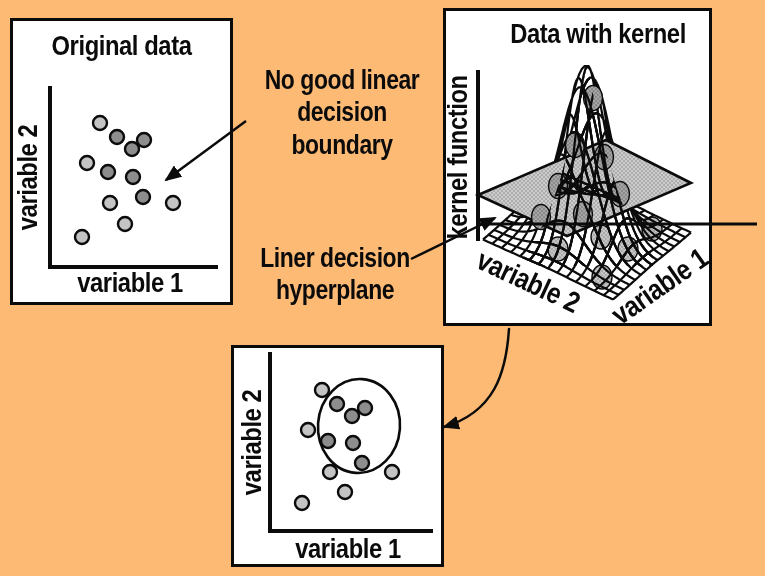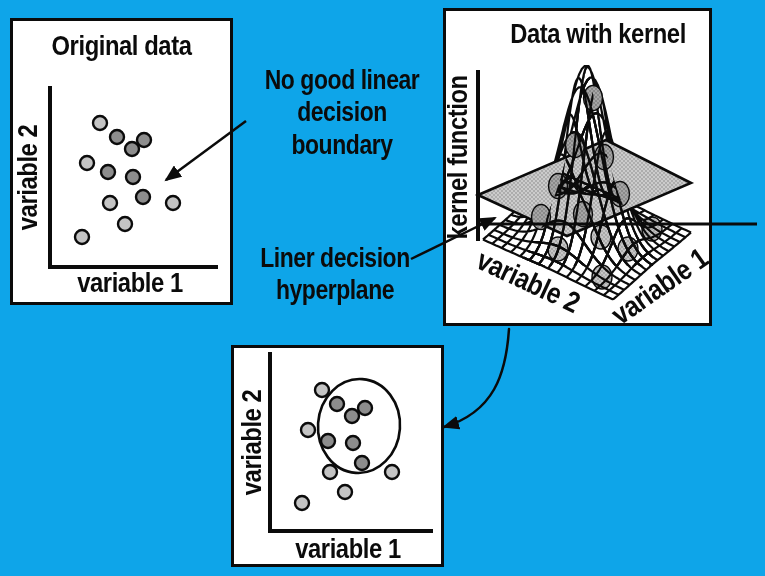--- a/index.html
+++ b/index.html
@@ -1,16 +1,16 @@
 <!DOCTYPE html>
 <html><head>
 <meta charset="utf-8">
 <style>
   html,body{margin:0;padding:0;background:#fff;}
-  .stage{position:relative;width:765px;height:576px;background:#0ea5e9;overflow:hidden;
+  .stage{position:relative;width:765px;height:576px;background:#fdba74;overflow:hidden;
          font-family:"Liberation Sans","DejaVu Sans",sans-serif;font-weight:700;color:#0b0b0b;}
   .panel{position:absolute;border:3px solid #0b0b0b;background:#fff;box-sizing:border-box;z-index:1;}
   .panel svg{position:absolute;left:-3px;top:-3px;}
   #panel-original{left:10px;top:18px;width:223px;height:287px;}
   #panel-kernel{left:443px;top:8px;width:269px;height:318px;}
   #panel-transformed{left:231px;top:345px;width:213px;height:222px;}
   .lbl{position:absolute;z-index:2;text-align:center;line-height:1.1;letter-spacing:-0.5px;
        transform-origin:50% 50%;white-space:nowrap;}
   .cond{transform:scaleX(0.85);}
   .rot90{transform:rotate(-90deg) scaleX(0.85);}

